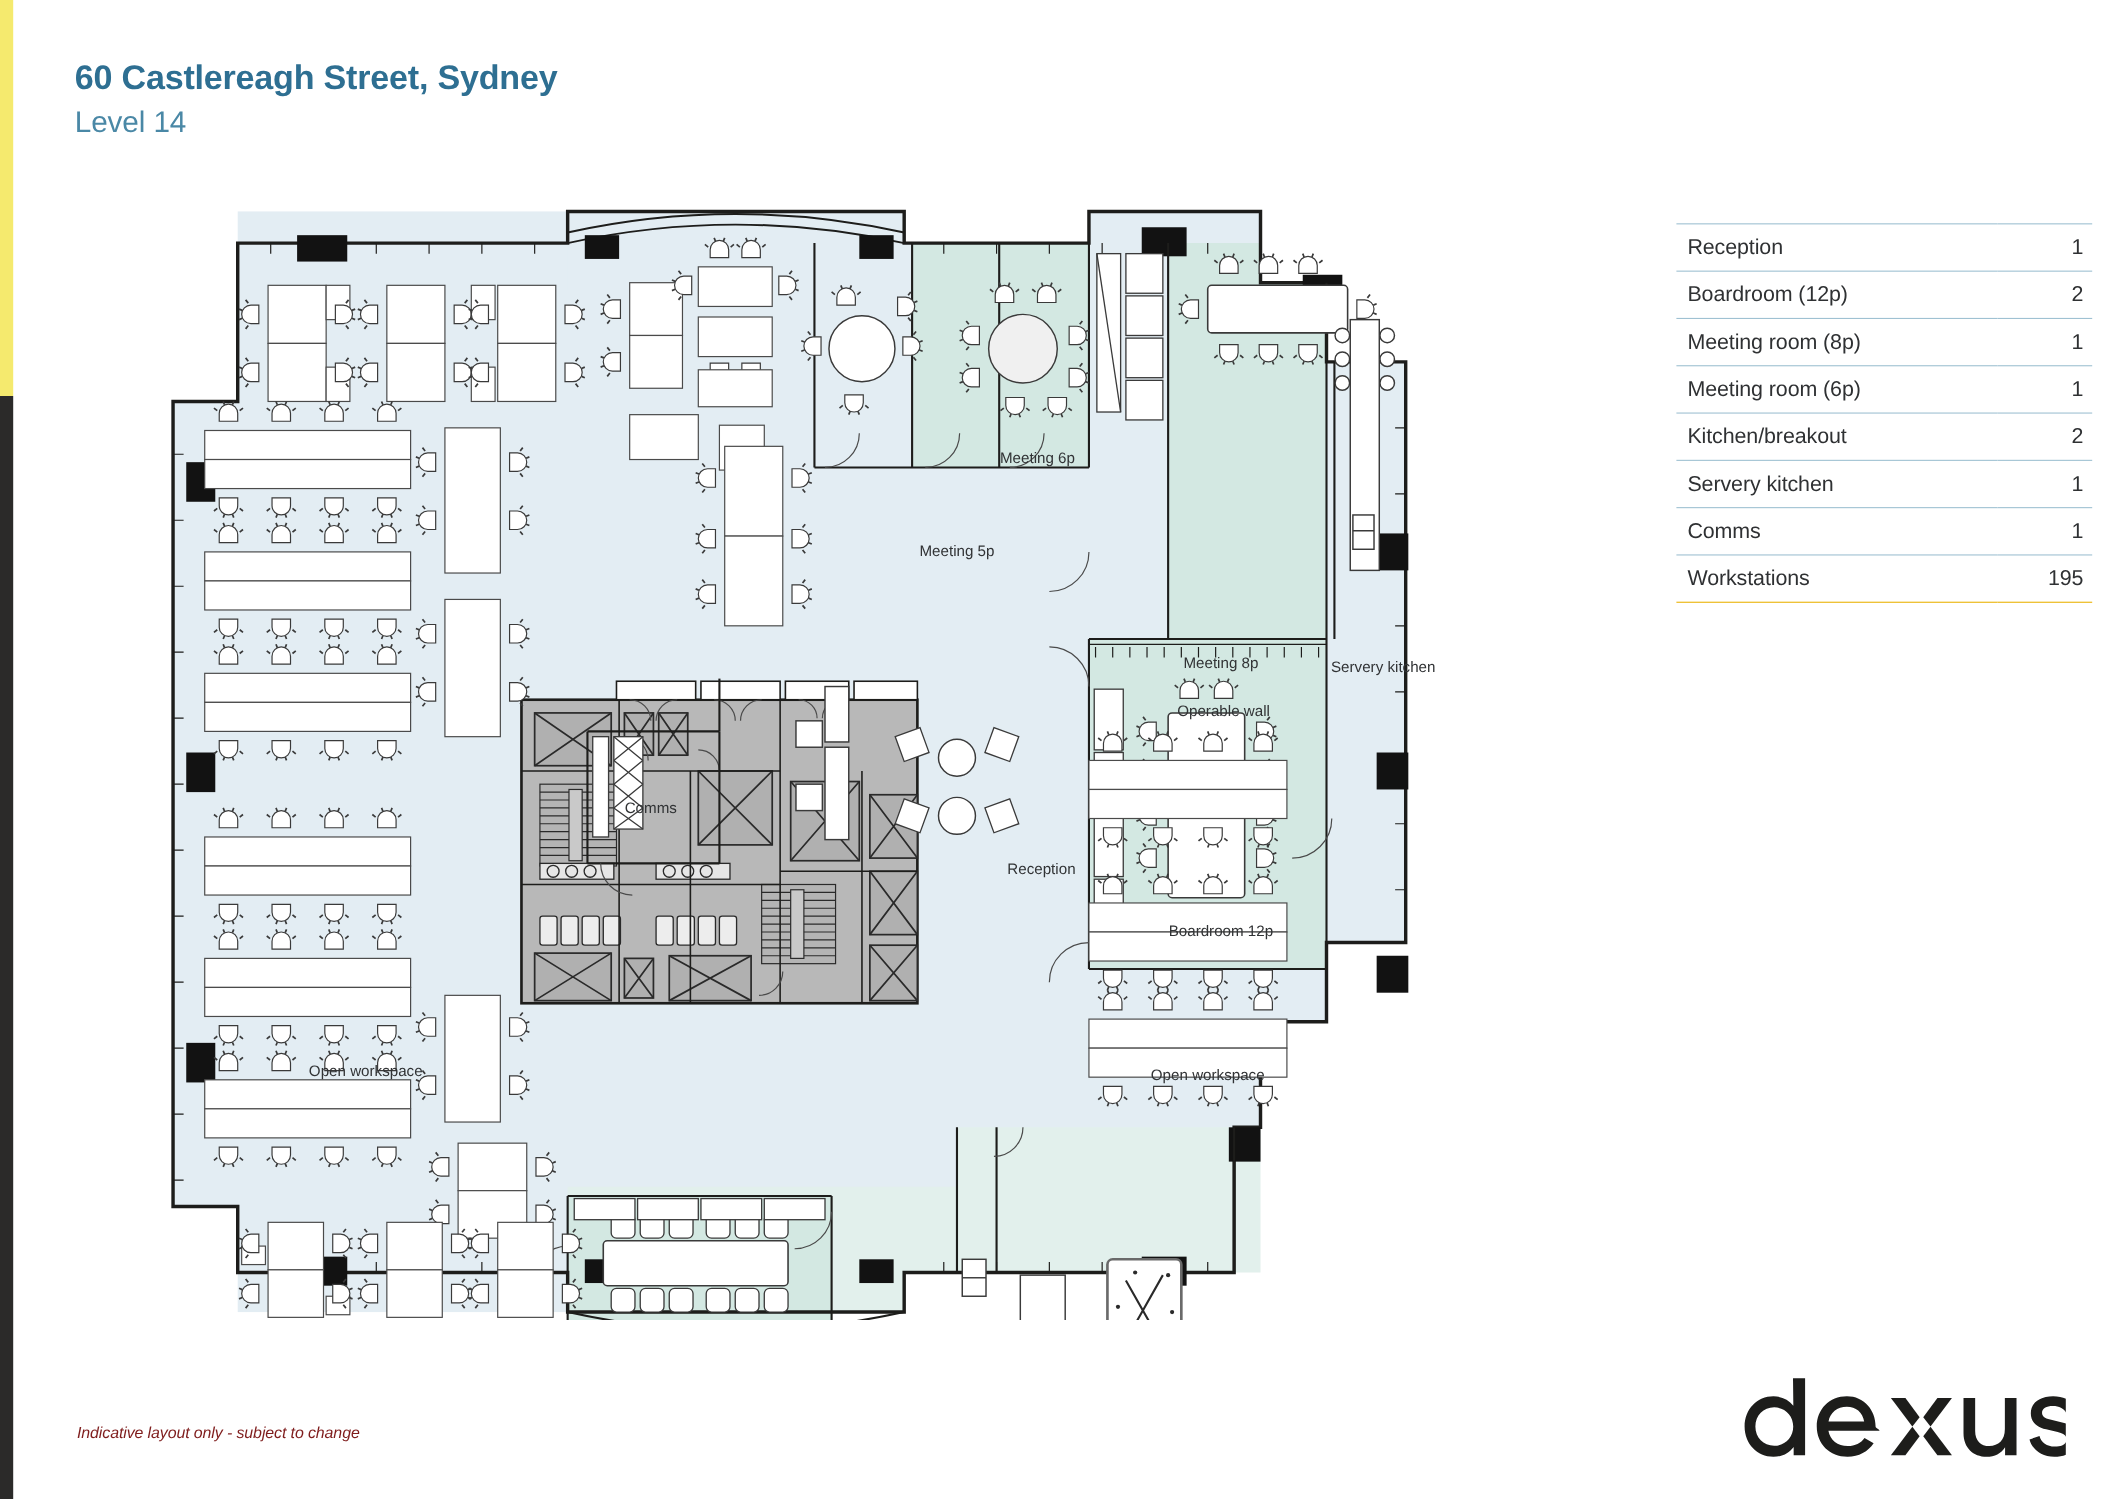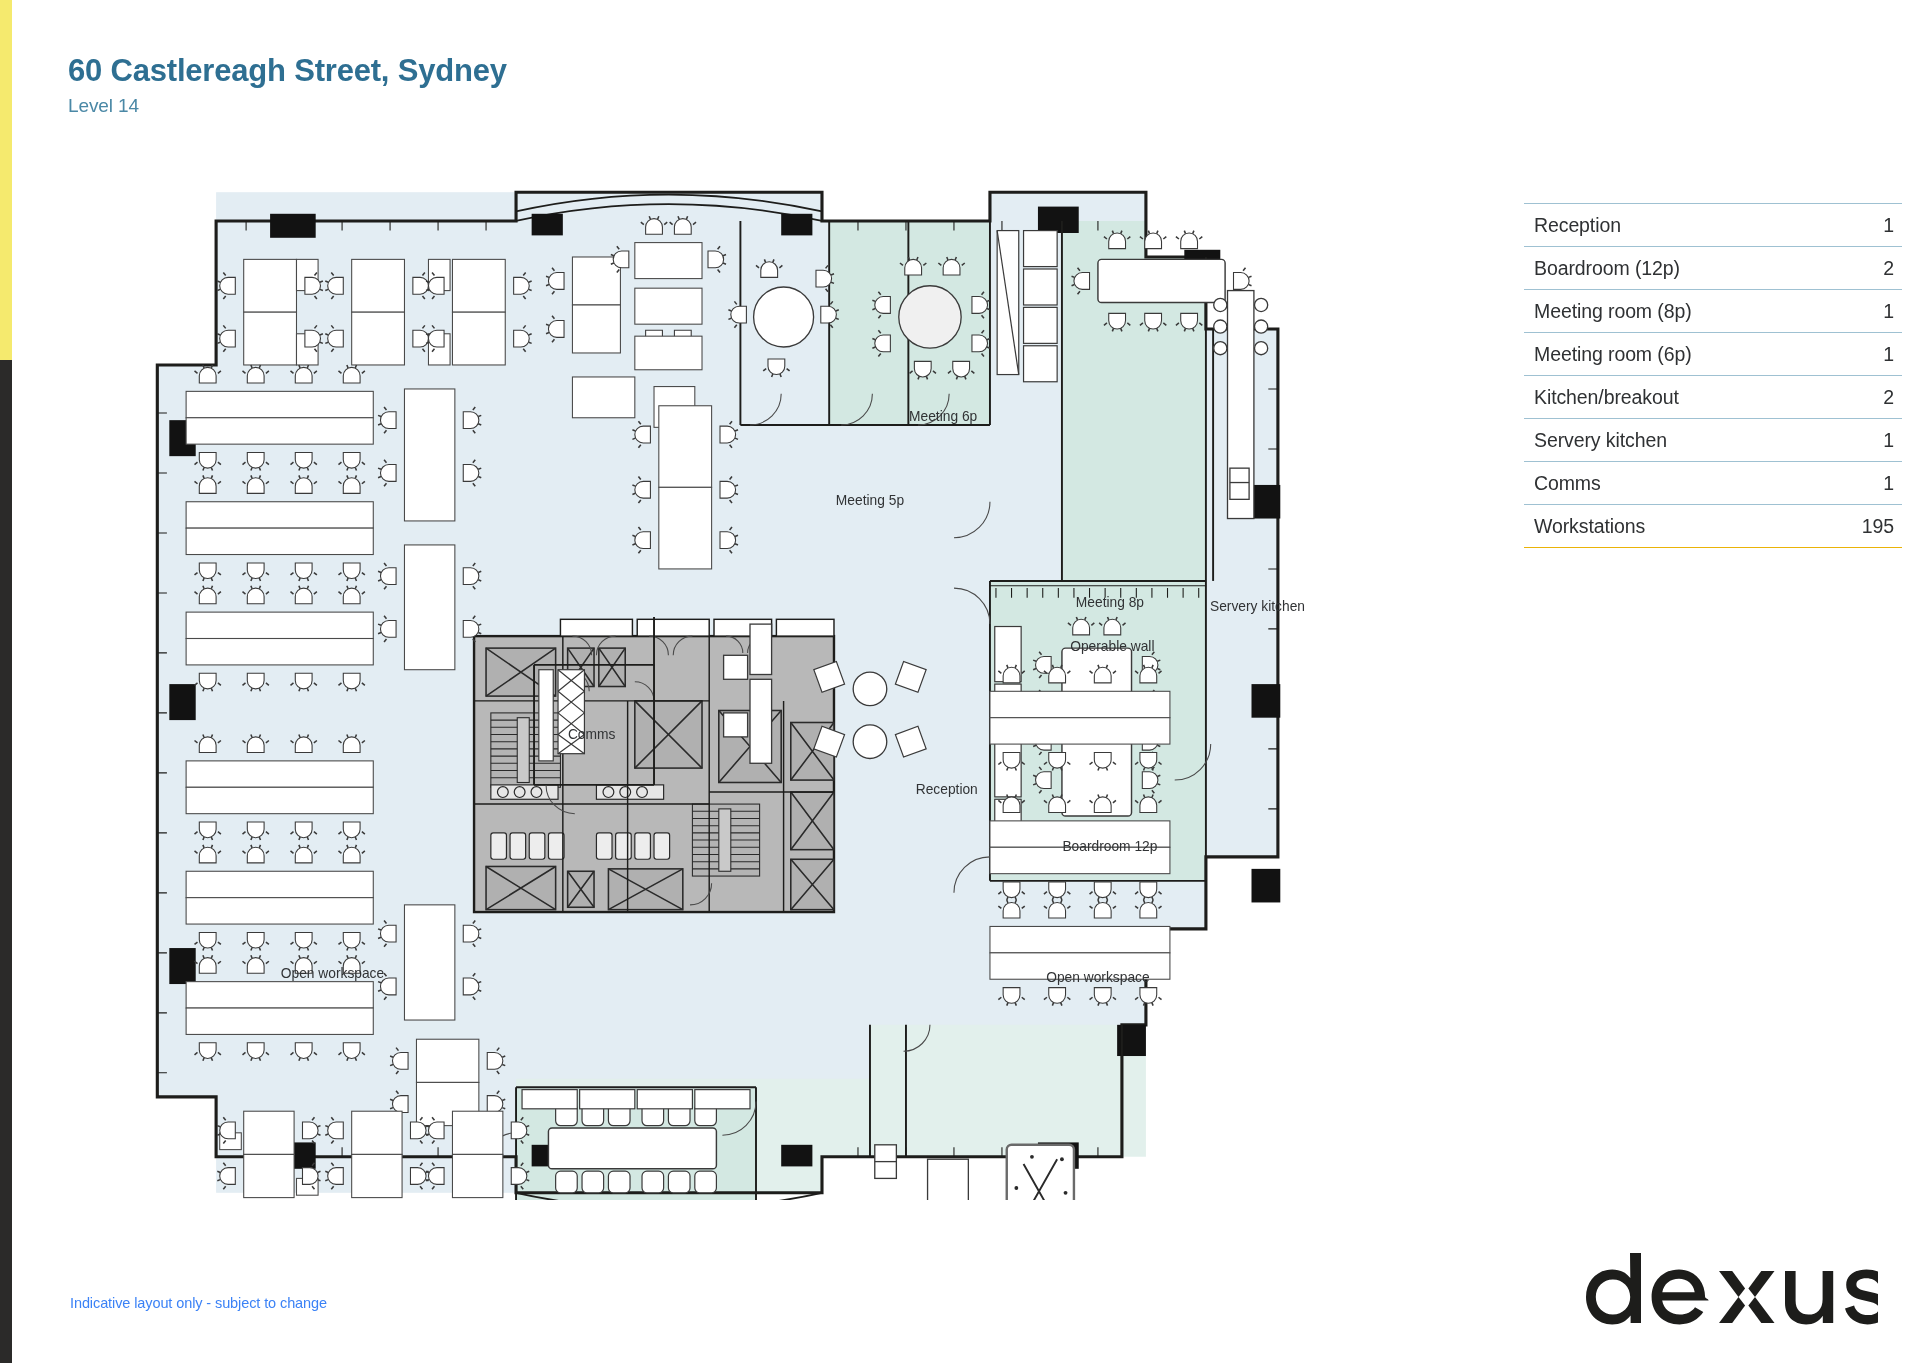--- a/index.html
+++ b/index.html
@@ -21,42 +21,42 @@
   #edge-yellow { top: 0; height: 360px; background: #f5ea6e; }
   #edge-dark   { top: 360px; height: 1003px; background: #2b2a29; }
 
   
   #header { position: absolute; left: 68px; top: 52px; }
   #doc-title {
     font-size: 31px; font-weight: bold; letter-spacing: -0.2px;
     color: #2e6f92; line-height: 1.22;
   }
   #doc-subtitle {
-    font-size: 19px; font-weight: normal; letter-spacing: -0.1px;
+    font-size: 27px; font-weight: normal; letter-spacing: -0.1px;
     color: #4a88a6; line-height: 1.3; margin-top: 4px;
   }
 
   
   #summary-table {
     position: absolute; left: 1524px; top: 203px;
     width: 378px;
     border-collapse: collapse;
   }
   #summary-table tr { border-top: 1px solid #9fc1d2; }
   #summary-table tr:last-child { border-bottom: 1px solid #eab308; }
   #summary-table td {
     font-size: 19.5px; color: #2f3133; padding: 9.5px 2px 9.5px 10px;
     letter-spacing: -0.1px;
   }
   #summary-table td.val { text-align: right; padding-right: 8px; white-space: nowrap; }
 
   
   #footer-note {
     position: absolute; left: 70px; top: 1295px;
-    font-size: 14.5px; color: #3b82f6; letter-spacing: -0.1px;
+    font-size: 14.5px; color: #7f1d1d; letter-spacing: -0.1px; font-style: italic;
   }
   #brand-logo {
     position: absolute; right: 52px; bottom: 38px;
     display: flex; align-items: center;
   }
 
   
   #floorplan-wrap {
     position: absolute; left: 150px; top: 185px;
     width: 1200px; height: 1015px;

